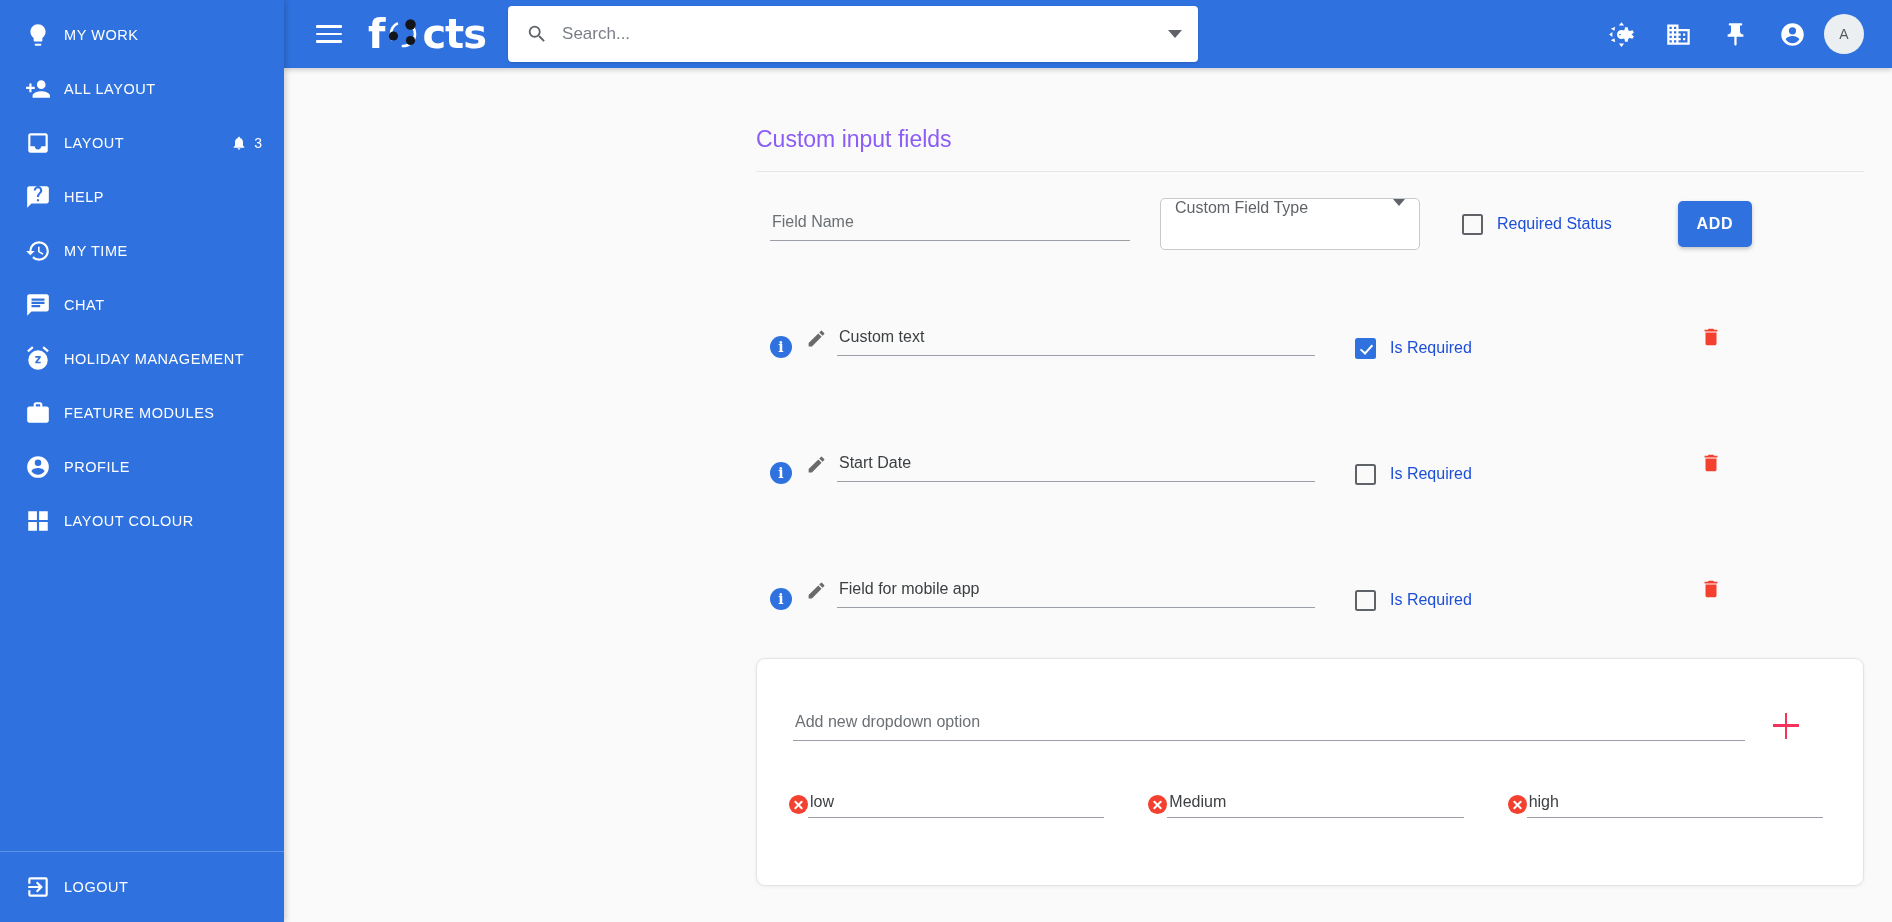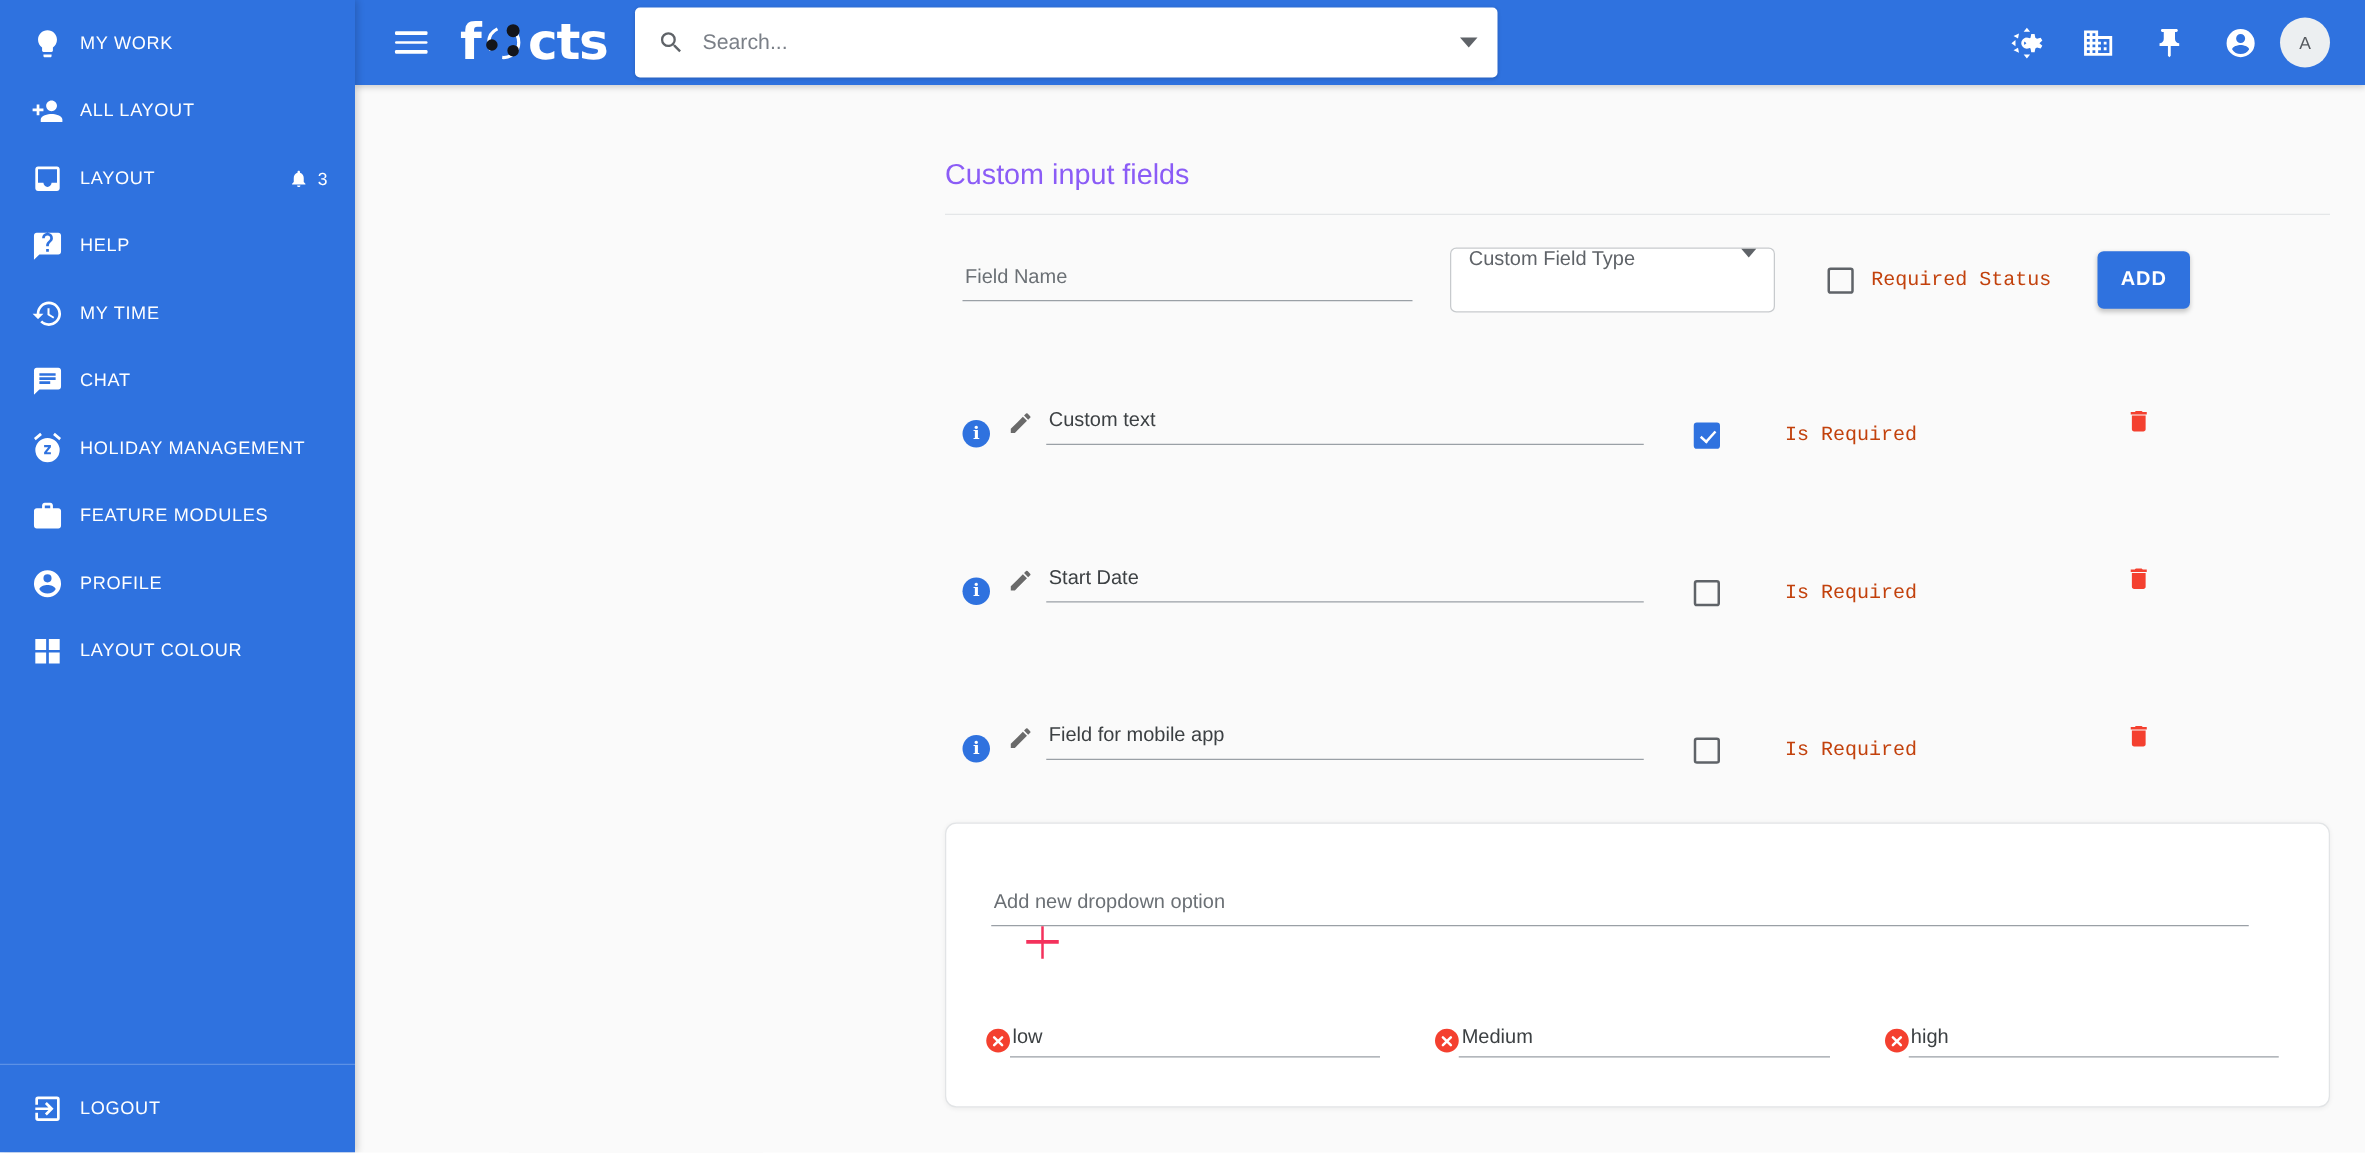--- a/index.html
+++ b/index.html
@@ -164,21 +164,21 @@
     border-radius: 2.5px; background: transparent;
     flex: 0 0 21px; position: relative;
   }
   .chk.checked { background: #2f72df; border-color: #2f72df; }
   .chk.checked::after {
     content: ""; position: absolute;
     left: 6px; top: 2px; width: 5px; height: 10px;
     border: solid #fff; border-width: 0 2.4px 2.4px 0;
     transform: rotate(42deg);
   }
-  .chk-label { font-size: 16px; color: #c2410c; margin-left: 14px; white-space: nowrap; font-family: Liberation Mono, monospace; }
+  .chk-label { font-size: 16px; color: #1d4ed8; margin-left: 14px; white-space: nowrap; }
 
   .btn-add {
     margin-left: auto; margin-right: 112px;
     background: #2f72df; color: #ffffff;
     border: 0; border-radius: 5px;
     width: 74px; height: 46px;
     font-size: 16px; font-weight: 700; letter-spacing: .7px;
     font-family: "Liberation Sans", sans-serif;
     cursor: pointer; box-shadow: 0 2px 4px rgba(0,0,0,.22);
   }
@@ -192,36 +192,35 @@
     width: 22px; height: 22px; flex: 0 0 22px;
     border-radius: 50%; background: #2f72df;
     color: #fff; font-size: 14px; font-weight: 700;
     display: flex; align-items: center; justify-content: center;
     font-family: "DejaVu Serif", serif;
     cursor: pointer; margin-top: 16px;
   }
   .pencil { width: 21px; height: 21px; margin-left: 14px; margin-top: -2px; flex: 0 0 21px; cursor: pointer; }
   .pencil svg { width: 21px; height: 21px; fill: #6a6a6a; }
   .field-input-wrap { width: 478px; margin-left: 10px; }
-  .row-chk { display: flex; align-items: center; margin-left: 40px; cursor: pointer; margin-top: 18px; gap: 38px; }
+  .row-chk { display: flex; align-items: center; margin-left: 40px; cursor: pointer; margin-top: 18px; }
   .trash { margin-left: auto; margin-right: 142px; cursor: pointer; }
   .trash svg { width: 22px; height: 26px; fill: #f4402f; }
 
   
   .dd-card {
     position: absolute; left: 472px; right: 28px;
     top: 590px; height: 228px;
     background: #fff; border: 1px solid #e2e4e6;
     border-radius: 9px;
     box-shadow: 0 1px 4px rgba(0,0,0,.06);
   }
   .dd-newrow {
-    display: flex; align-items: flex-start;
+    display: flex; align-items: flex-end;
     padding: 48px 64px 0 36px;
-    flex-direction: column;
   }
   .dd-newrow .underline-input { font-size: 16px; }
   .plus-btn {
     margin-left: 28px; cursor: pointer;
     width: 26px; height: 26px; flex: 0 0 26px;
     position: relative; margin-bottom: 2px;
   }
   .plus-btn::before, .plus-btn::after {
     content: ""; position: absolute; background: #f4325c;
   }

